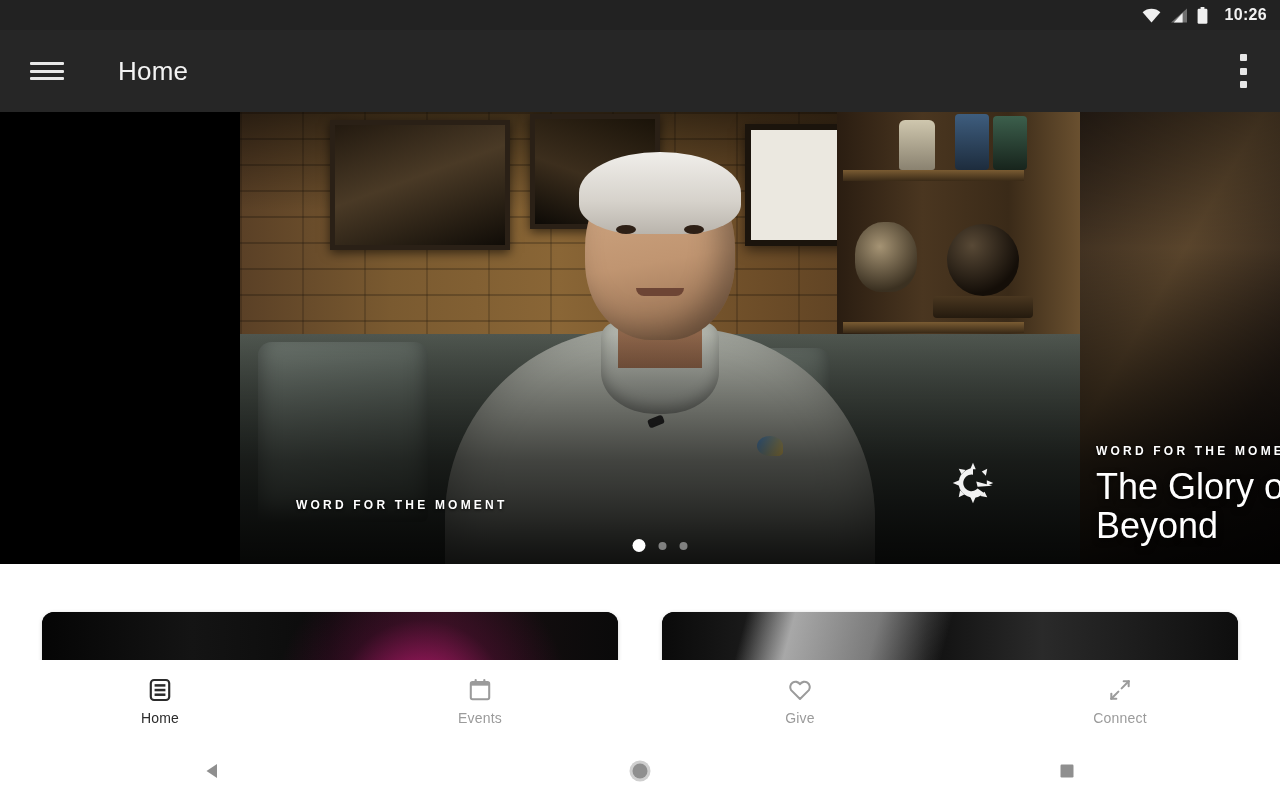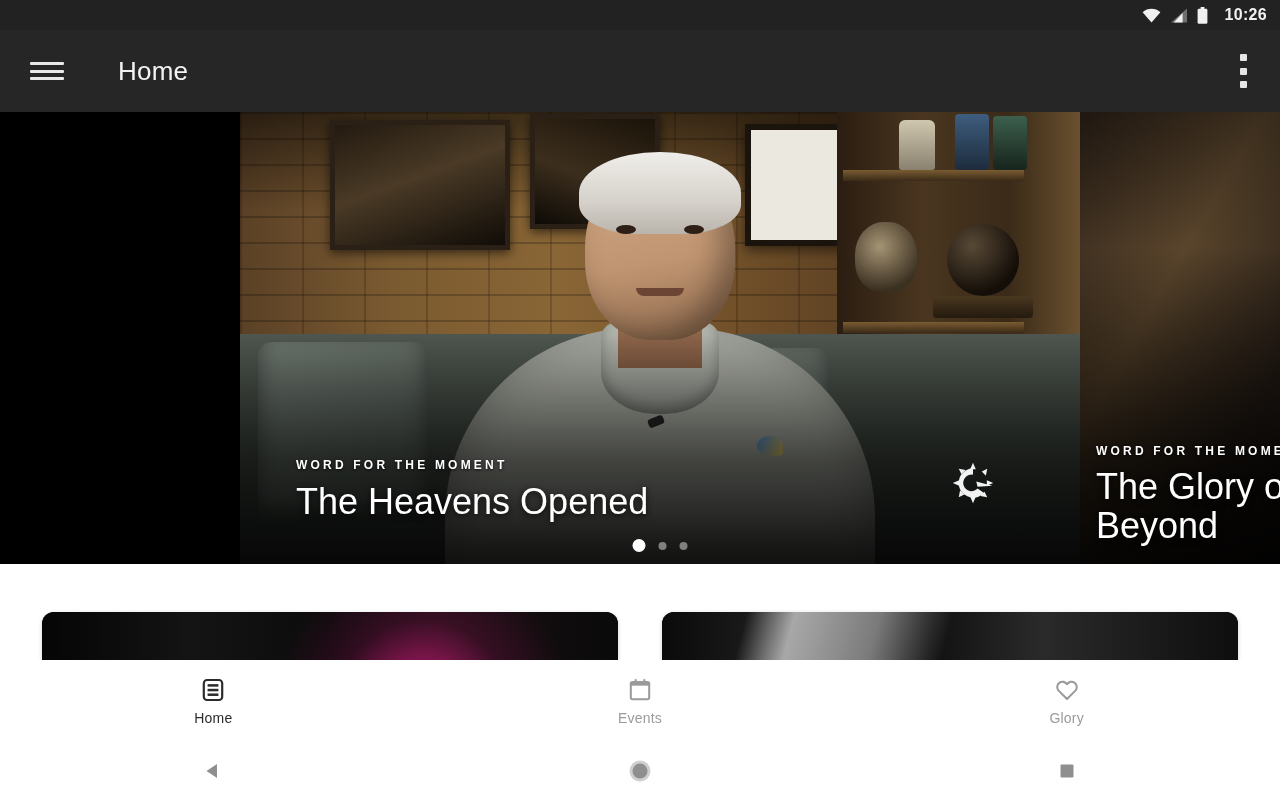--- a/index.html
+++ b/index.html
@@ -469,21 +469,20 @@
         <div class="eye l"></div>
         <div class="eye r"></div>
         <div class="mouth"></div>
       </div>
     </div>
 
     <div class="hero-shade"></div>
 
     <div class="hero-caption">
       <div class="kicker">WORD FOR THE MOMENT</div>
-      <div class="hero-title">The Heavens Opened</div>
     </div>
 
     <svg class="sun-logo" viewBox="0 0 100 100">
       <g fill="#f2f2f2">
         <path d="M50 6 L56 20 L44 20 Z"></path>
           <path d="M81 19 L78 34 L69 25 Z"></path>
         <path d="M94 50 L80 56 L80 44 Z"></path>
           <path d="M81 81 L66 78 L75 69 Z"></path>
         <path d="M50 94 L44 80 L56 80 Z"></path>
           <path d="M19 81 L22 66 L31 75 Z"></path>
@@ -541,23 +540,36 @@
       <rect x="7" y="1.8" width="2" height="4.2" rx="1" fill="#9b9b9b"></rect>
       <rect x="15" y="1.8" width="2" height="4.2" rx="1" fill="#9b9b9b"></rect>
     </svg>
     <span class="nav-label">Events</span>
   </div>
 
   <div class="nav-item">
     <svg class="nav-icon" viewBox="0 0 24 24">
       <path d="M12 20.3 L3.8 12.1 A4.9 4.9 0 0 1 12 6.6 A4.9 4.9 0 0 1 20.2 12.1 Z" fill="none" stroke="#9b9b9b" stroke-width="1.9" stroke-linejoin="round"></path>
     </svg>
-    <span class="nav-label">Glory</span>
-  </div>
-
+    <span class="nav-label">Give</span>
+  </div>
+
+  <div class="nav-item">
+    <svg class="nav-icon" viewBox="0 0 24 24">
+      <g stroke="#9b9b9b" stroke-width="1.9" stroke-linecap="round" fill="none">
+        <path d="M13.5 10.5 L20 4"></path>
+        <path d="M20 4 L20 8.6"></path>
+        <path d="M20 4 L15.4 4"></path>
+        <path d="M10.5 13.5 L4 20"></path>
+        <path d="M4 20 L4 15.4"></path>
+        <path d="M4 20 L8.6 20"></path>
+      </g>
+    </svg>
+    <span class="nav-label">Connect</span>
+  </div>
 </div>
 
 <div class="sys-nav">
   <div class="sys-btn">
     <svg width="20" height="20" viewBox="0 0 20 20">
       <path d="M14 3 L14 17 L3.5 10 Z" fill="#8f8f8f"></path>
     </svg>
   </div>
   <div class="sys-btn">
     <svg width="24" height="24" viewBox="0 0 24 24">

